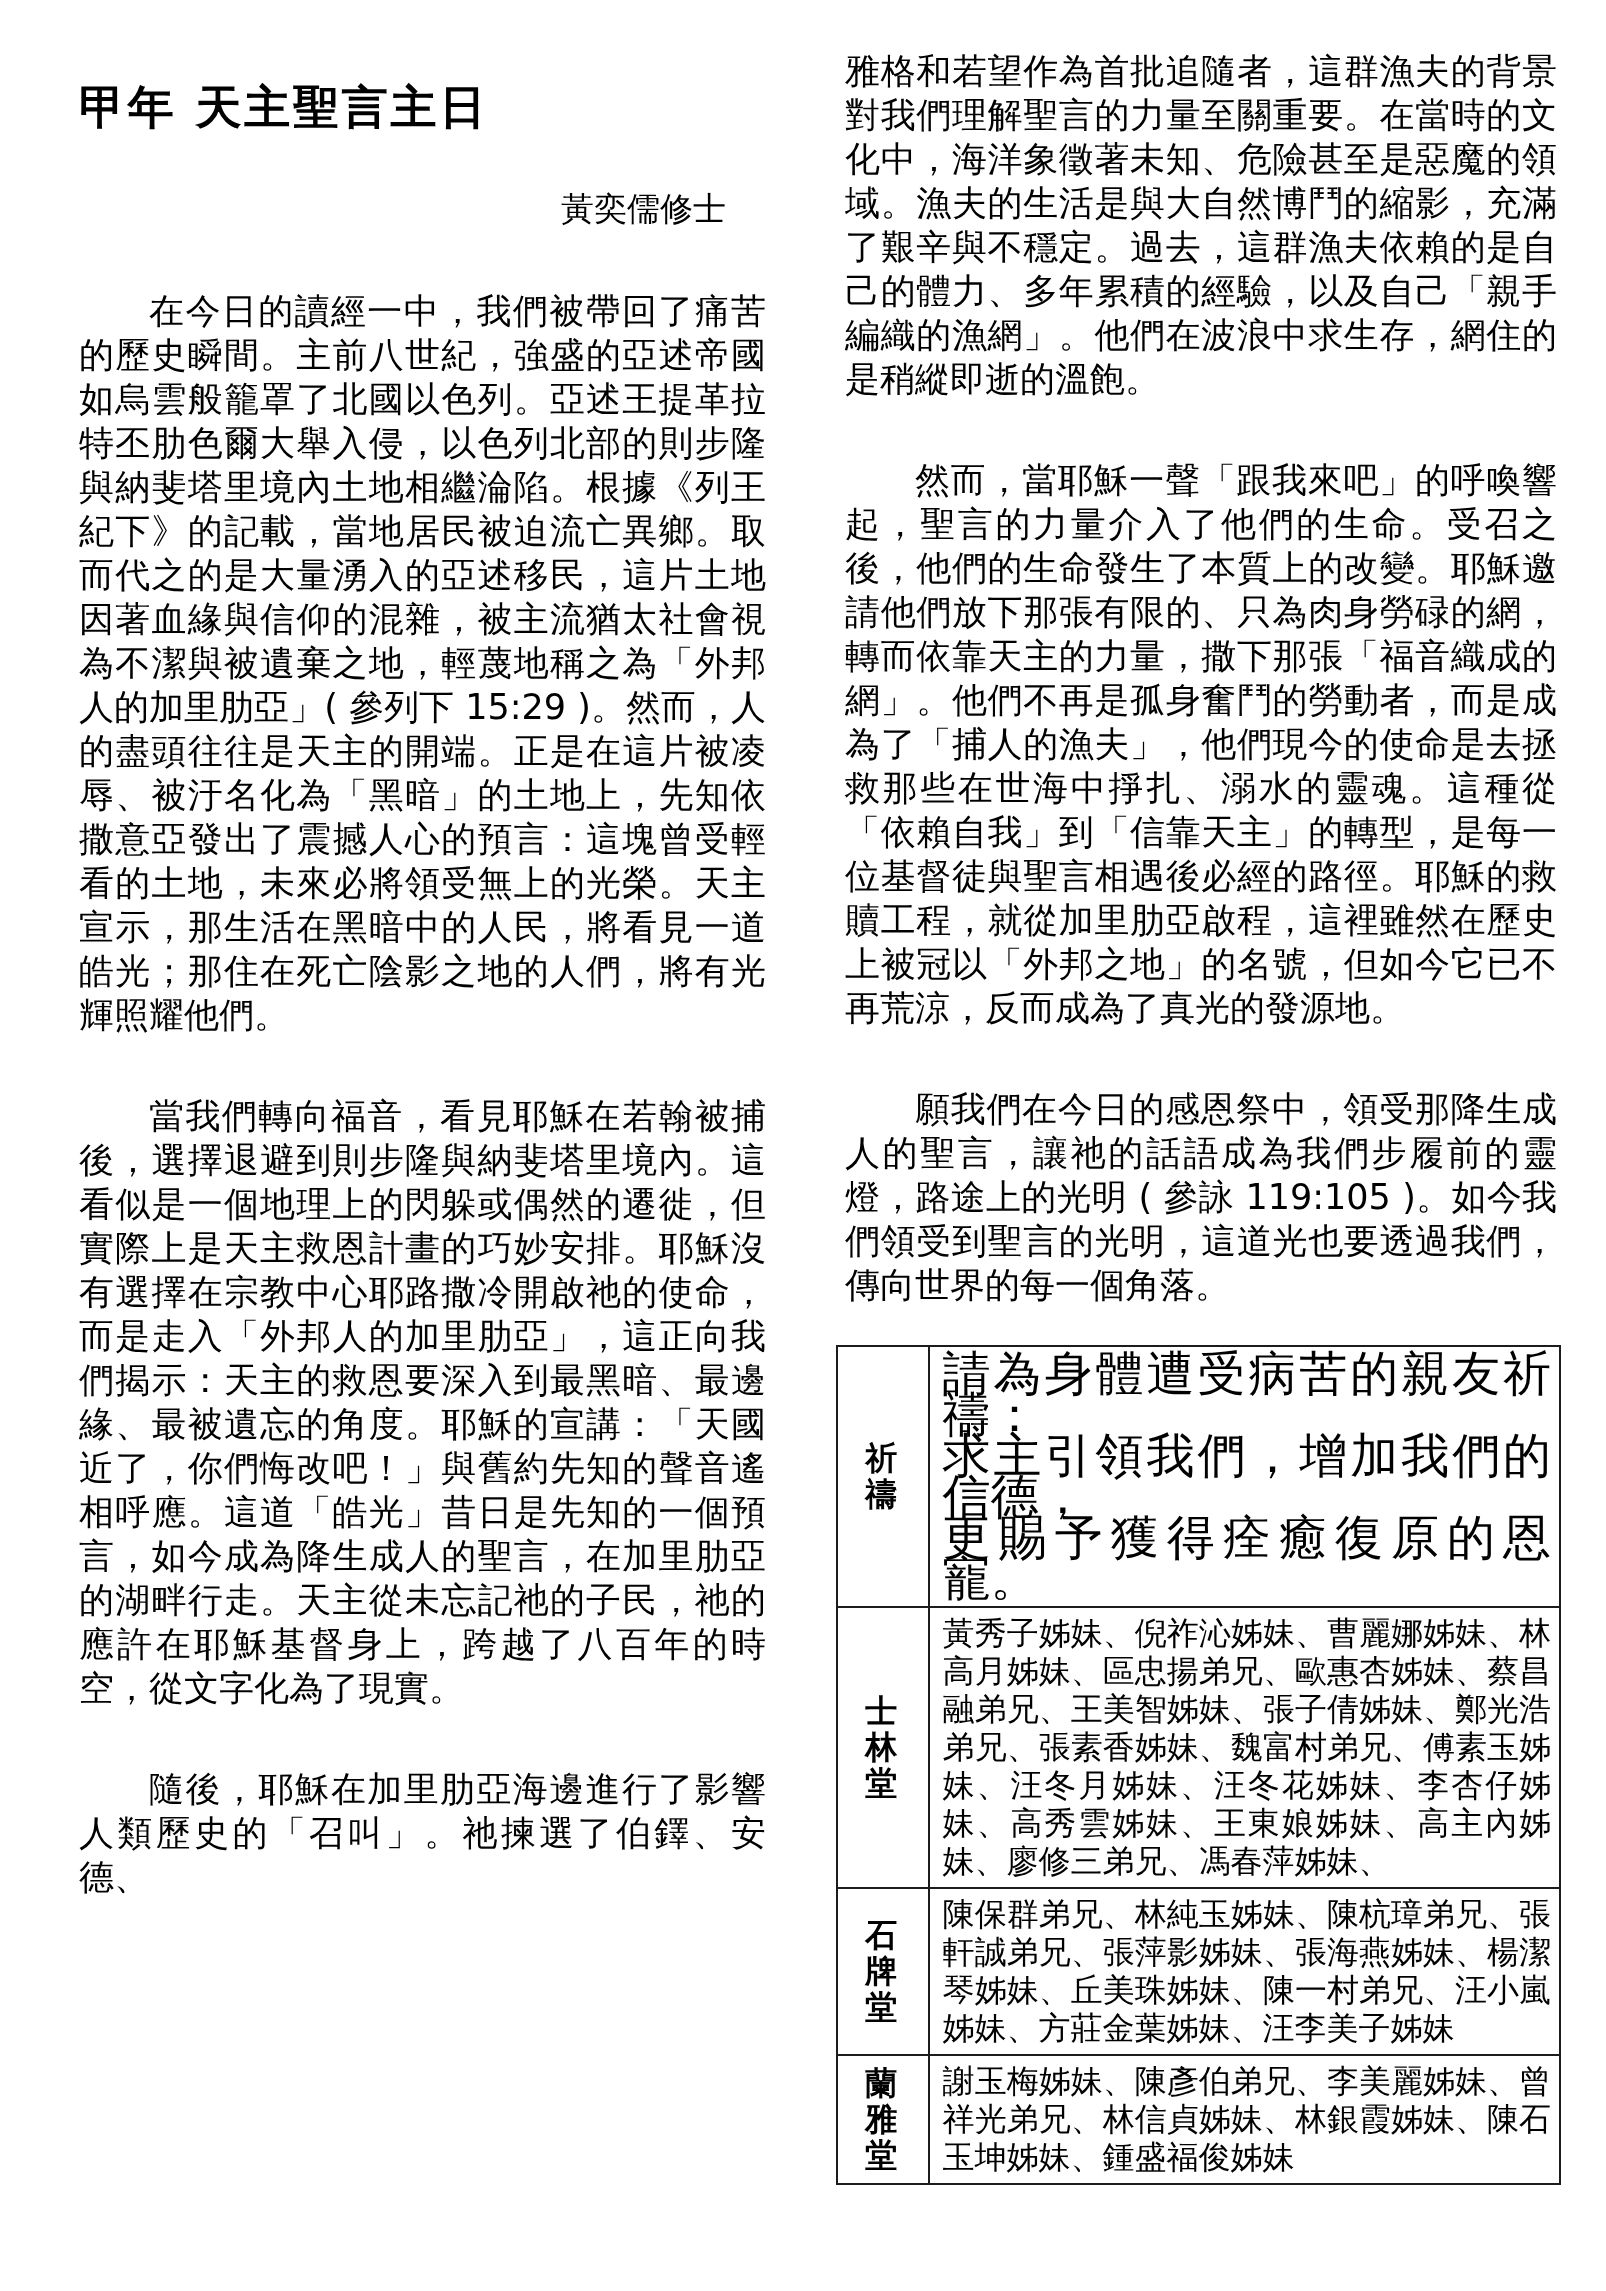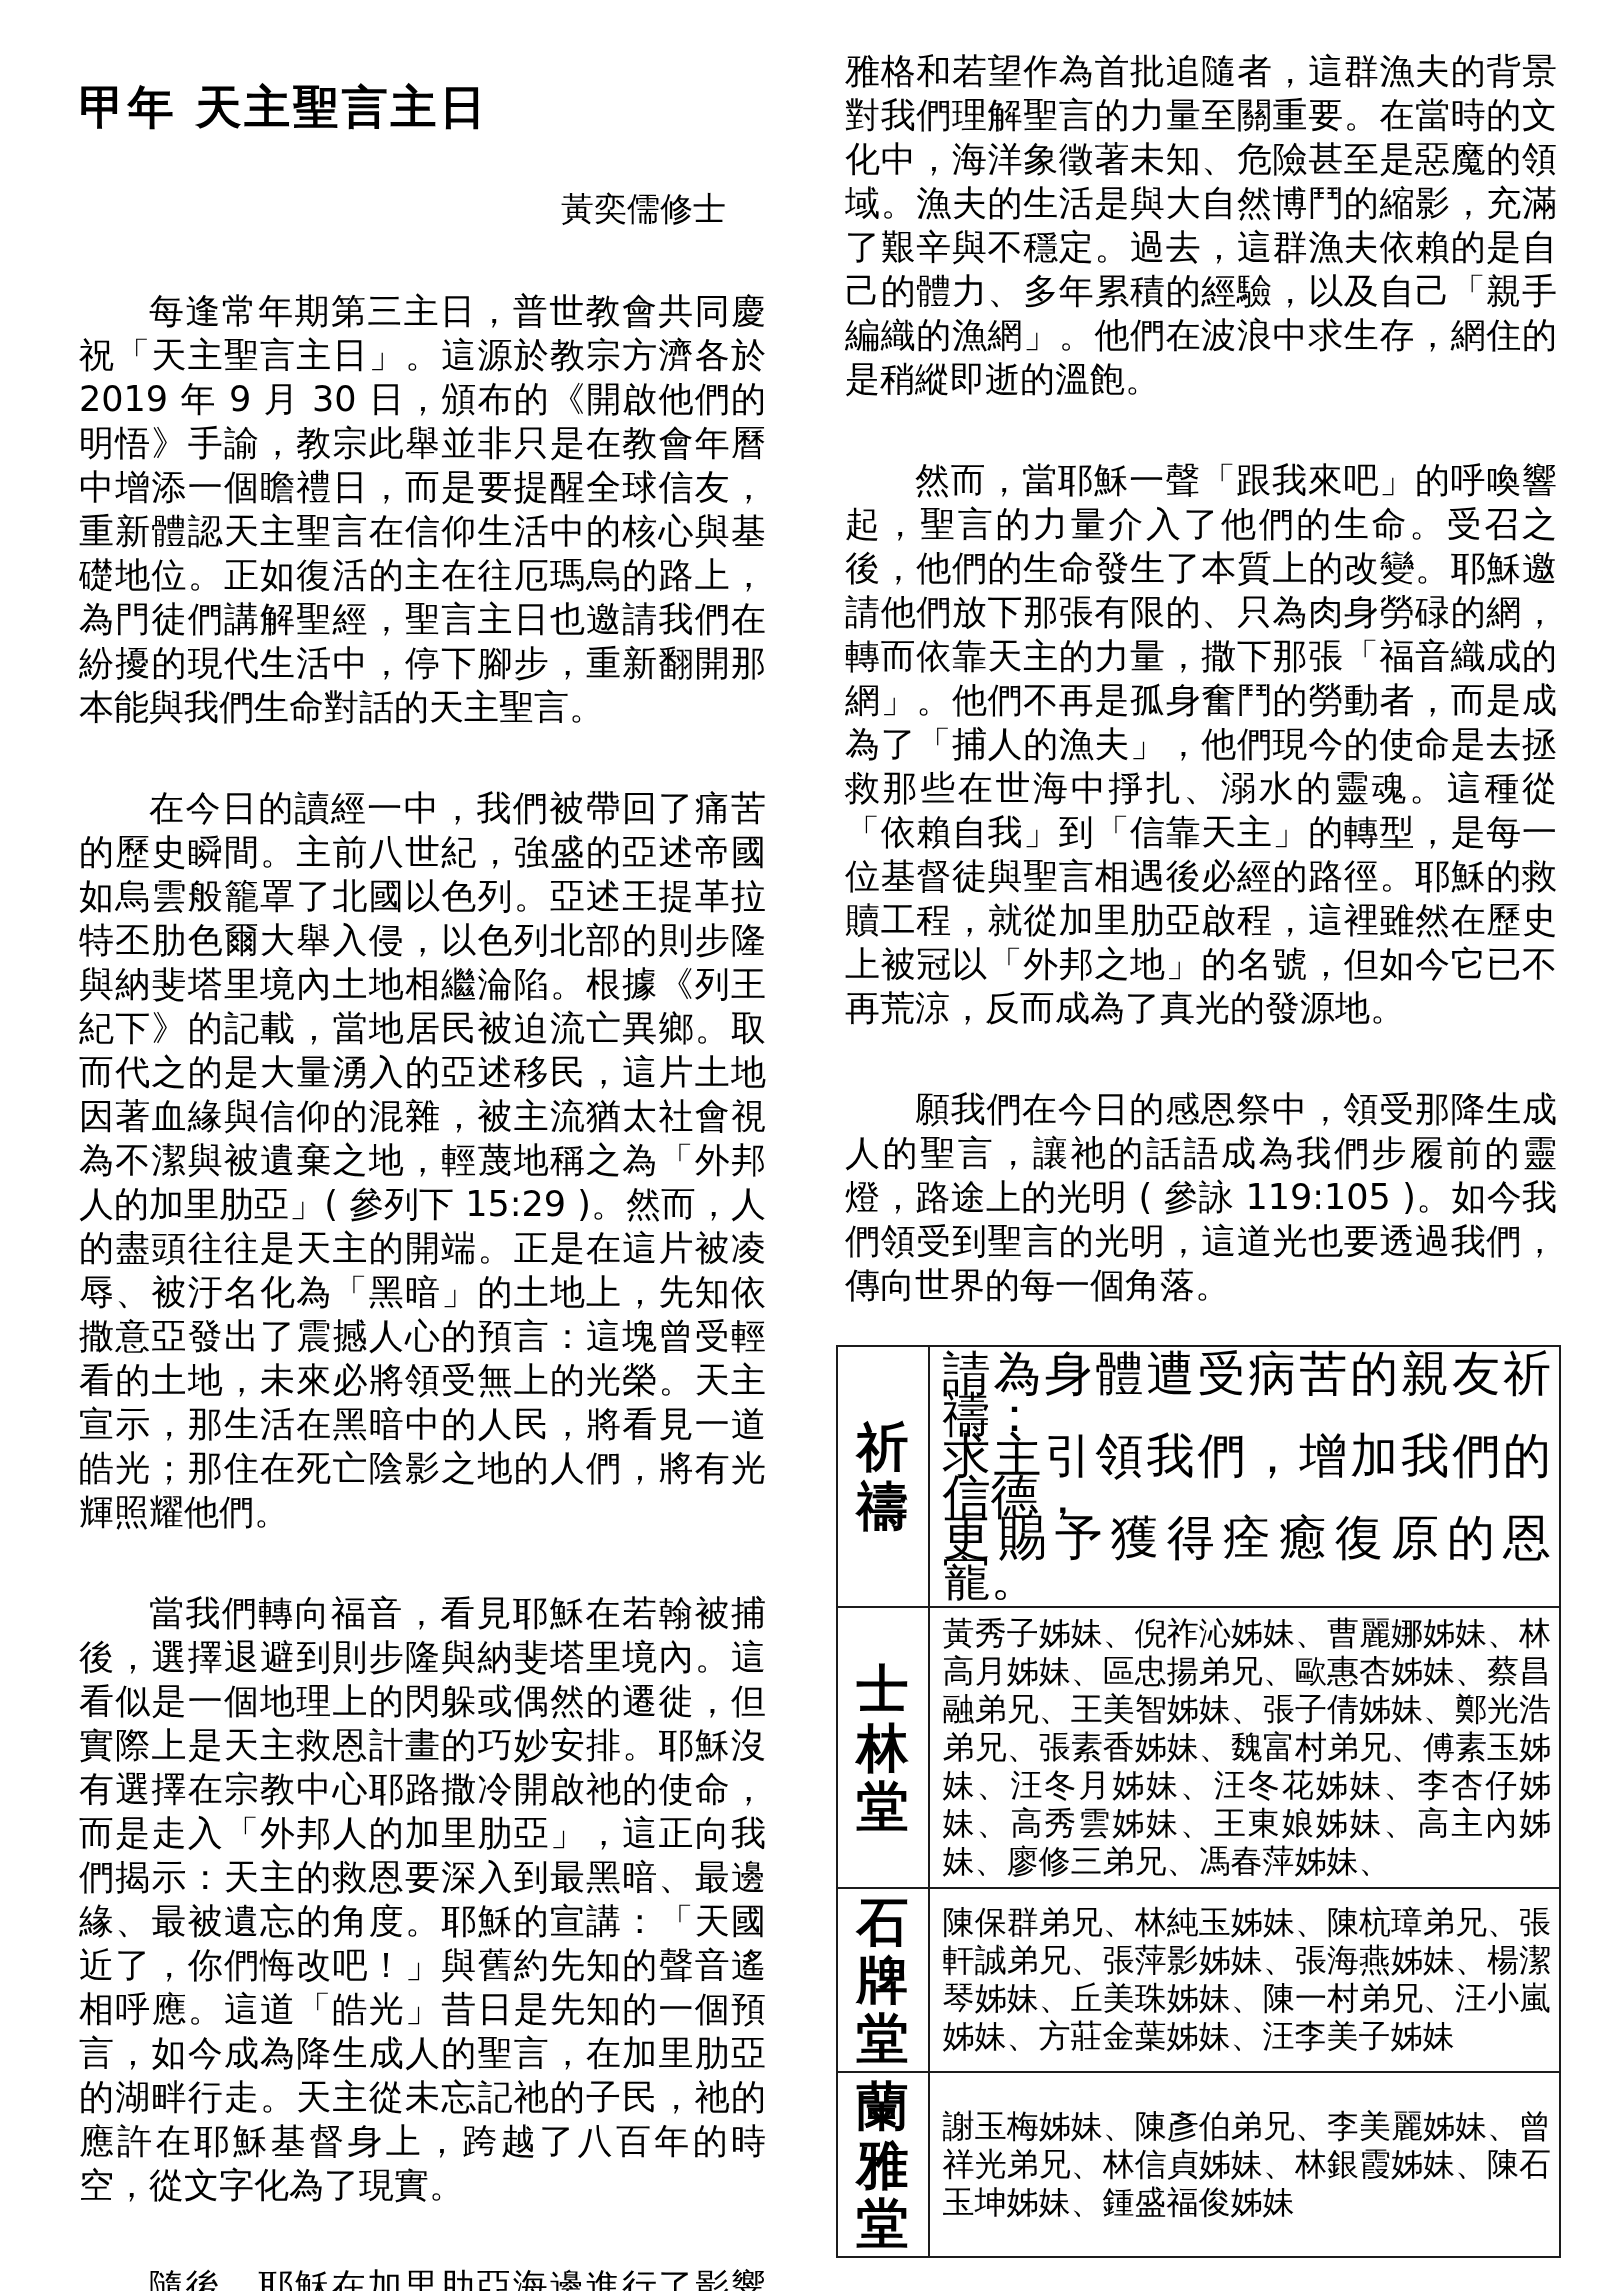--- a/index.html
+++ b/index.html
@@ -58,25 +58,25 @@
     font-family:"DejaVu Serif","Liberation Serif",serif;
   }
   .prayer-table td{
     border:2.8px solid var(--border);
     vertical-align:middle;
   }
   .hcell{width:90px;text-align:center;padding:3.8px 0;}
   .vstack{
     width:1.08em;
     margin:0 auto;
-    font-size:52px;
+    font-size:32px;
     font-weight:bold;
     line-height:1.12;
     word-break:break-all;
-    text-align:center;
+    text-align:left;
   }
   .ccell{padding:5.6px 7.5px 7.5px 13px;}
   .prayer-cell{
     font-size:48px;
     line-height:41px;
     white-space:pre-line;
     text-align:justify;
   }
   .names-cell{
     font-size:32px;
@@ -86,21 +86,20 @@
   }
 </style>
 </head>
 <body>
 
 <div class="page">
 
   <div class="col col-left">
     <h1 class="title">甲年 天主聖言主日</h1>
     <div class="author">黃奕儒修士</div>
-    <p class="para">每逢常年期第三主日，普世教會共同慶祝「天主聖言主日」。這源於教宗方濟各於 2019 年 9 月 30 日，頒布的《開啟他們的明悟》手諭，教宗此舉並非只是在教會年曆中增添一個瞻禮日，而是要提醒全球信友，重新體認天主聖言在信仰生活中的核心與基礎地位。正如復活的主在往厄瑪烏的路上，為門徒們講解聖經，聖言主日也邀請我們在紛擾的現代生活中，停下腳步，重新翻開那本能與我們生命對話的天主聖言。</p>
     <p class="para">在今日的讀經一中，我們被帶回了痛苦的歷史瞬間。主前八世紀，強盛的亞述帝國如烏雲般籠罩了北國以色列。亞述王提革拉特丕肋色爾大舉入侵，以色列北部的則步隆與納斐塔里境內土地相繼淪陷。根據《列王紀下》的記載，當地居民被迫流亡異鄉。取而代之的是大量湧入的亞述移民，這片土地因著血緣與信仰的混雜，被主流猶太社會視為不潔與被遺棄之地，輕蔑地稱之為「外邦人的加里肋亞」( 參列下 15:29 )。然而，人的盡頭往往是天主的開端。正是在這片被凌辱、被汙名化為「黑暗」的土地上，先知依撒意亞發出了震撼人心的預言：這塊曾受輕看的土地，未來必將領受無上的光榮。天主宣示，那生活在黑暗中的人民，將看見一道皓光；那住在死亡陰影之地的人們，將有光輝照耀他們。</p>
     <p class="para">當我們轉向福音，看見耶穌在若翰被捕後，選擇退避到則步隆與納斐塔里境內。這看似是一個地理上的閃躲或偶然的遷徙，但實際上是天主救恩計畫的巧妙安排。耶穌沒有選擇在宗教中心耶路撒冷開啟祂的使命，而是走入「外邦人的加里肋亞」，這正向我們揭示：天主的救恩要深入到最黑暗、最邊緣、最被遺忘的角度。耶穌的宣講：「天國近了，你們悔改吧！」與舊約先知的聲音遙相呼應。這道「皓光」昔日是先知的一個預言，如今成為降生成人的聖言，在加里肋亞的湖畔行走。天主從未忘記祂的子民，祂的應許在耶穌基督身上，跨越了八百年的時空，從文字化為了現實。</p>
     <p class="para">隨後，耶穌在加里肋亞海邊進行了影響人類歷史的「召叫」。祂揀選了伯鐸、安德、</p>
   </div>
 
   <div class="col col-right">
     <p class="para no-indent">雅格和若望作為首批追隨者，這群漁夫的背景對我們理解聖言的力量至關重要。在當時的文化中，海洋象徵著未知、危險甚至是惡魔的領域。漁夫的生活是與大自然博鬥的縮影，充滿了艱辛與不穩定。過去，這群漁夫依賴的是自己的體力、多年累積的經驗，以及自己「親手編織的漁網」。他們在波浪中求生存，網住的是稍縱即逝的溫飽。</p>
     <p class="para">然而，當耶穌一聲「跟我來吧」的呼喚響起，聖言的力量介入了他們的生命。受召之後，他們的生命發生了本質上的改變。耶穌邀請他們放下那張有限的、只為肉身勞碌的網，轉而依靠天主的力量，撒下那張「福音織成的網」。他們不再是孤身奮鬥的勞動者，而是成為了「捕人的漁夫」，他們現今的使命是去拯救那些在世海中掙扎、溺水的靈魂。這種從「依賴自我」到「信靠天主」的轉型，是每一位基督徒與聖言相遇後必經的路徑。耶穌的救贖工程，就從加里肋亞啟程，這裡雖然在歷史上被冠以「外邦之地」的名號，但如今它已不再荒涼，反而成為了真光的發源地。</p>
     <p class="para">願我們在今日的感恩祭中，領受那降生成人的聖言，讓祂的話語成為我們步履前的靈燈，路途上的光明 ( 參詠 119:105 )。如今我們領受到聖言的光明，這道光也要透過我們，傳向世界的每一個角落。</p>
 

